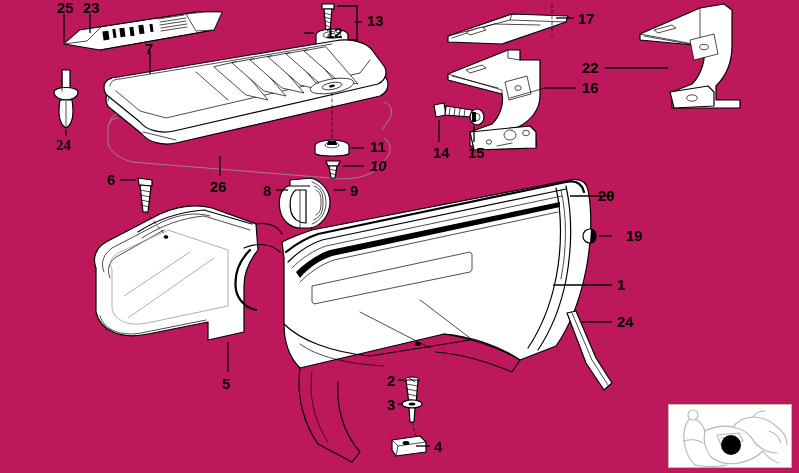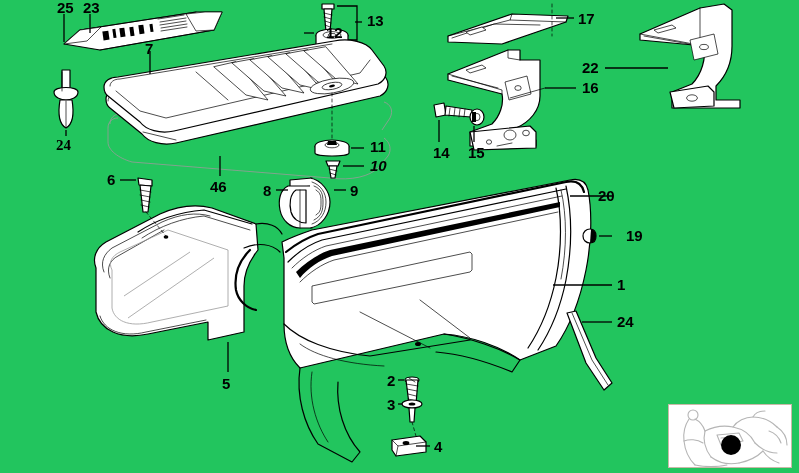--- a/index.html
+++ b/index.html
@@ -7,21 +7,21 @@
     padding: 0;
     background: #ffffff;
   }
   body {
     font-family: "Liberation Sans", sans-serif;
   }
   #diagram-root {
     position: relative;
     width: 799px;
     height: 473px;
-    background: #22c55e;
+    background: #be185d;
     overflow: hidden;
   }
   #parts-svg {
     position: absolute;
     left: 0; top: 0;
     width: 799px;
     height: 473px;
   }
   .callout {
     position: absolute;
@@ -372,21 +372,21 @@
   <div class="callout" style="left:578px; top:11px;">17</div>
   <div class="callout" style="left:145px; top:41px;">7</div>
   <div class="callout" style="left:582px; top:60px;">22</div>
   <div class="callout" style="left:582px; top:80px;">16</div>
   <div class="callout" style="left:56px; top:138px;font-family:Liberation Serif, serif;">24</div>
   <div class="callout" style="left:370px; top:139px;">11</div>
   <div class="callout" style="left:370px; top:158px;font-style:italic;">10</div>
   <div class="callout" style="left:433px; top:145px;">14</div>
   <div class="callout" style="left:468px; top:145px;">15</div>
   <div class="callout" style="left:107px; top:172px;">6</div>
-  <div class="callout" style="left:210px; top:179px;">46</div>
+  <div class="callout" style="left:210px; top:179px;">26</div>
   <div class="callout" style="left:263px; top:183px;">8</div>
   <div class="callout" style="left:350px; top:183px;">9</div>
   <div class="callout" style="left:598px; top:188px;">20</div>
   <div class="callout" style="left:626px; top:228px;">19</div>
   <div class="callout" style="left:617px; top:277px;">1</div>
   <div class="callout" style="left:617px; top:314px;">24</div>
   <div class="callout" style="left:222px; top:376px;">5</div>
   <div class="callout" style="left:387px; top:373px;">2</div>
   <div class="callout" style="left:387px; top:397px;">3</div>
   <div class="callout" style="left:434px; top:439px;">4</div>

